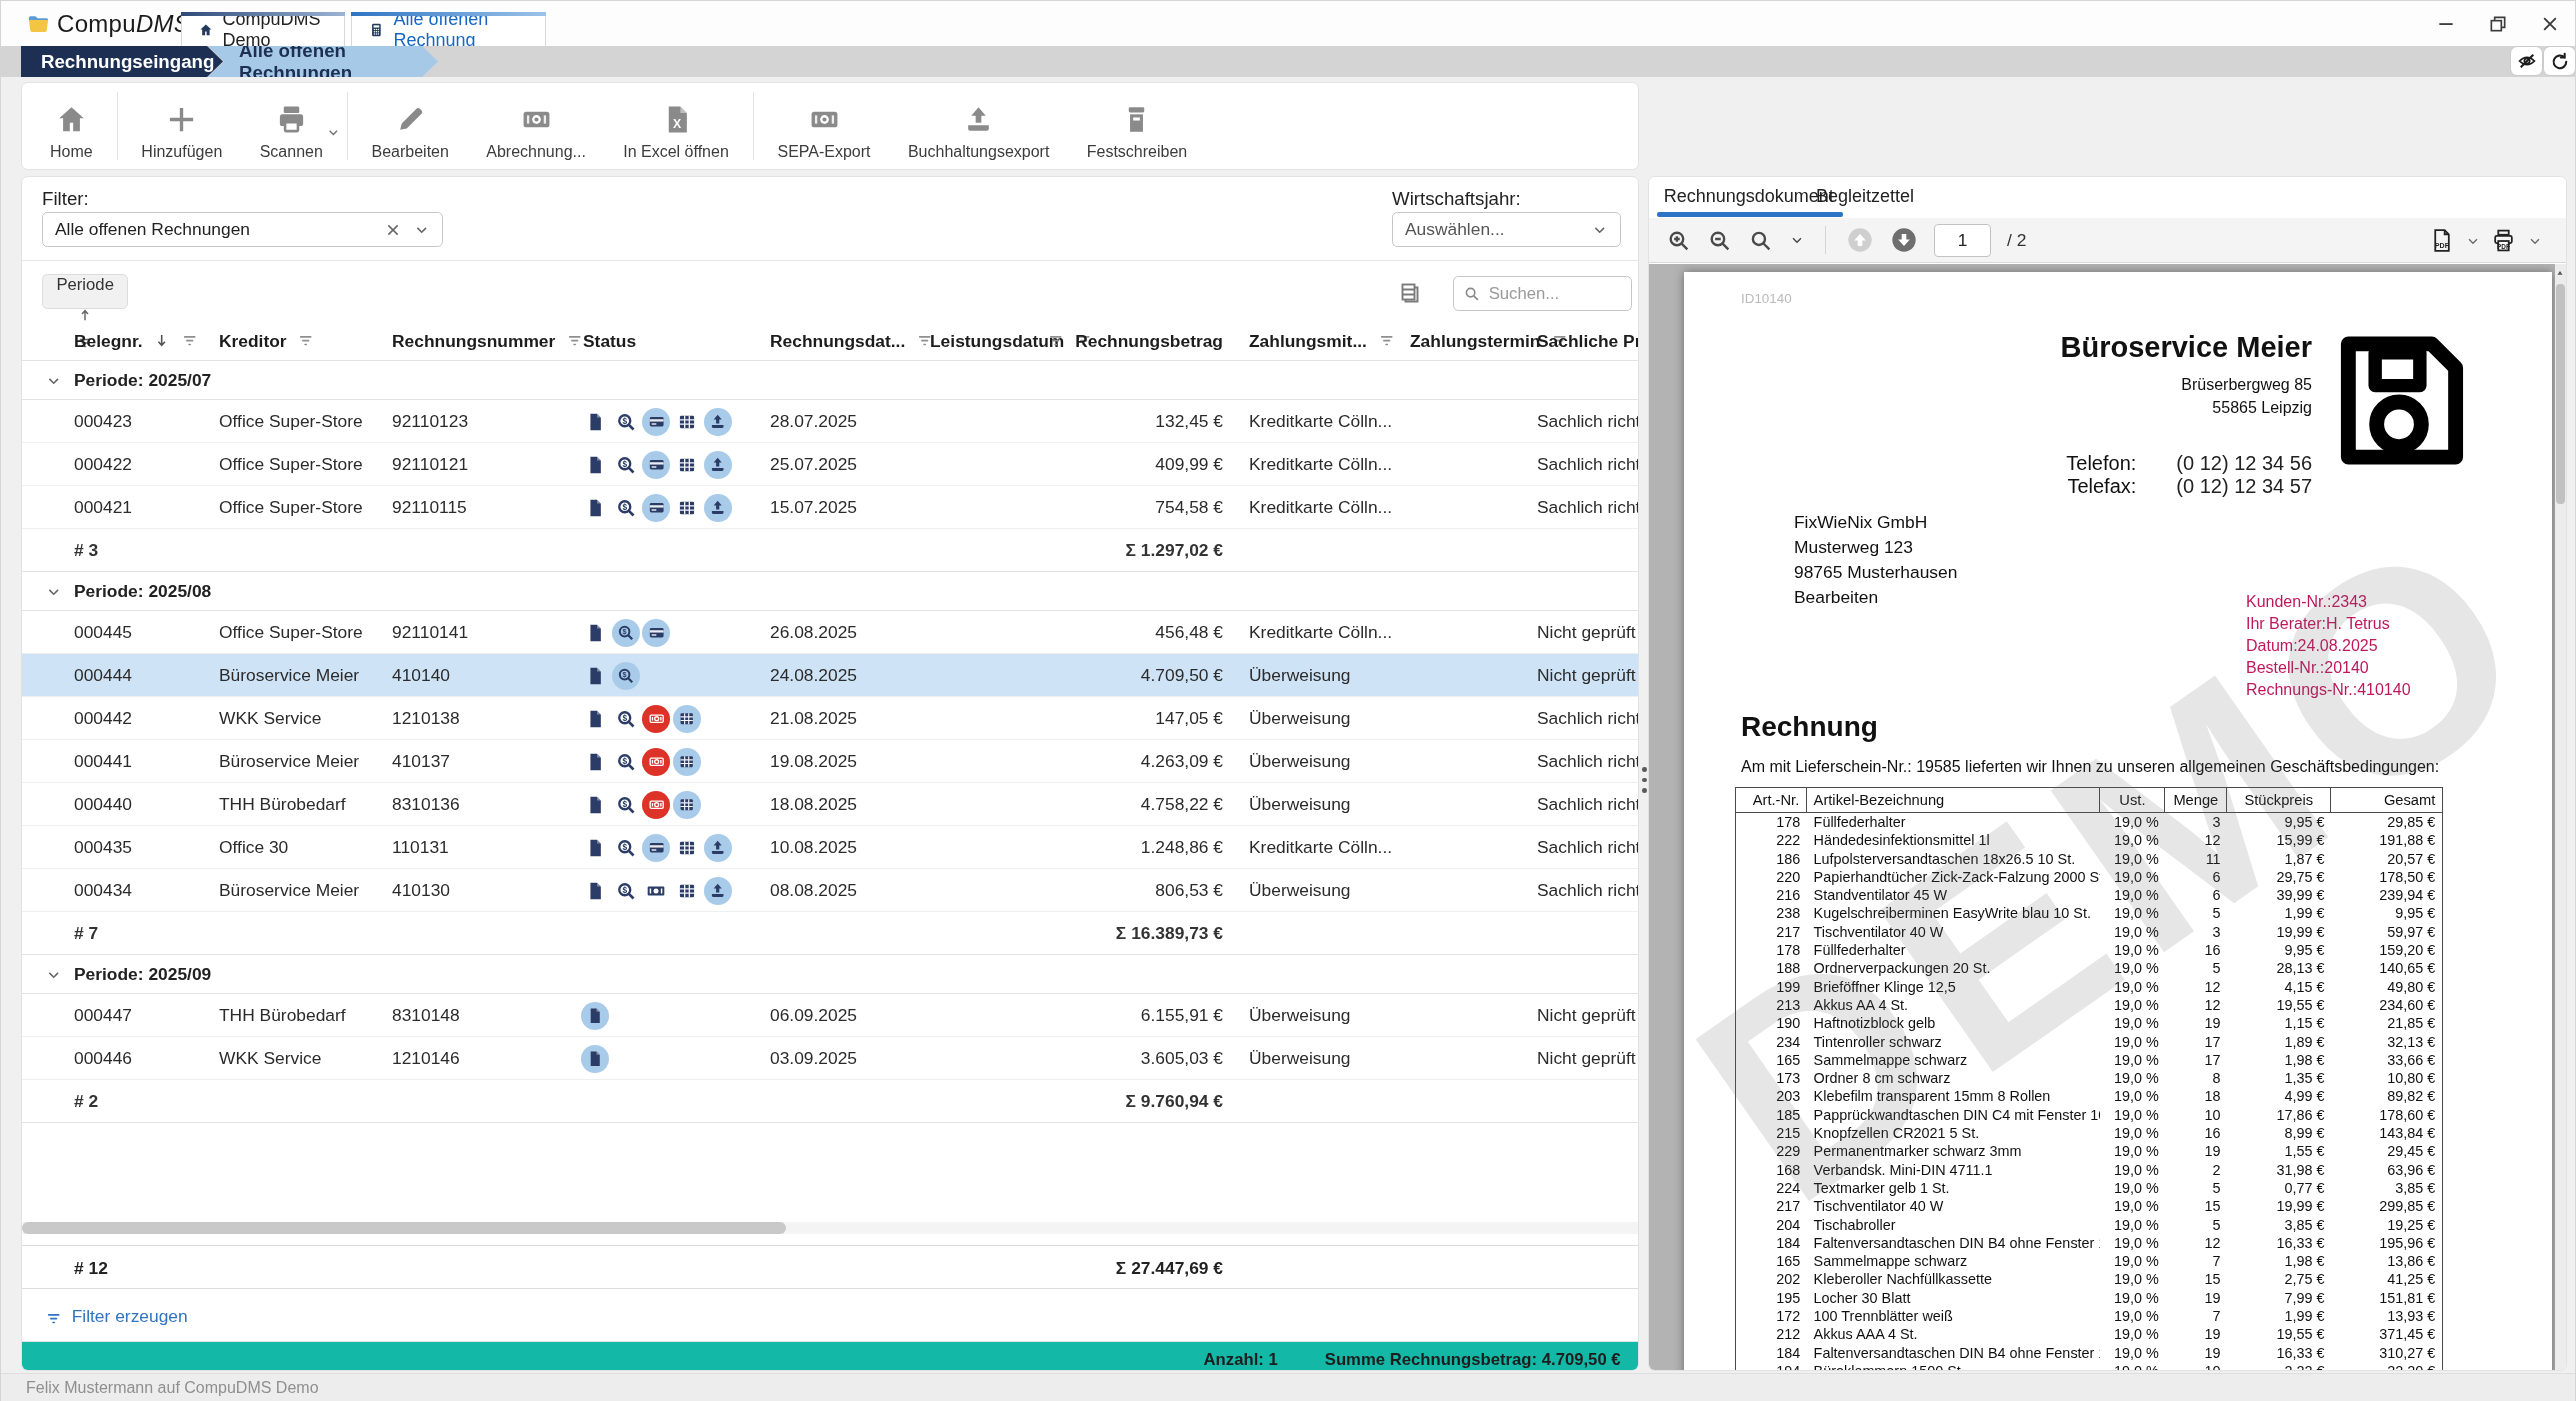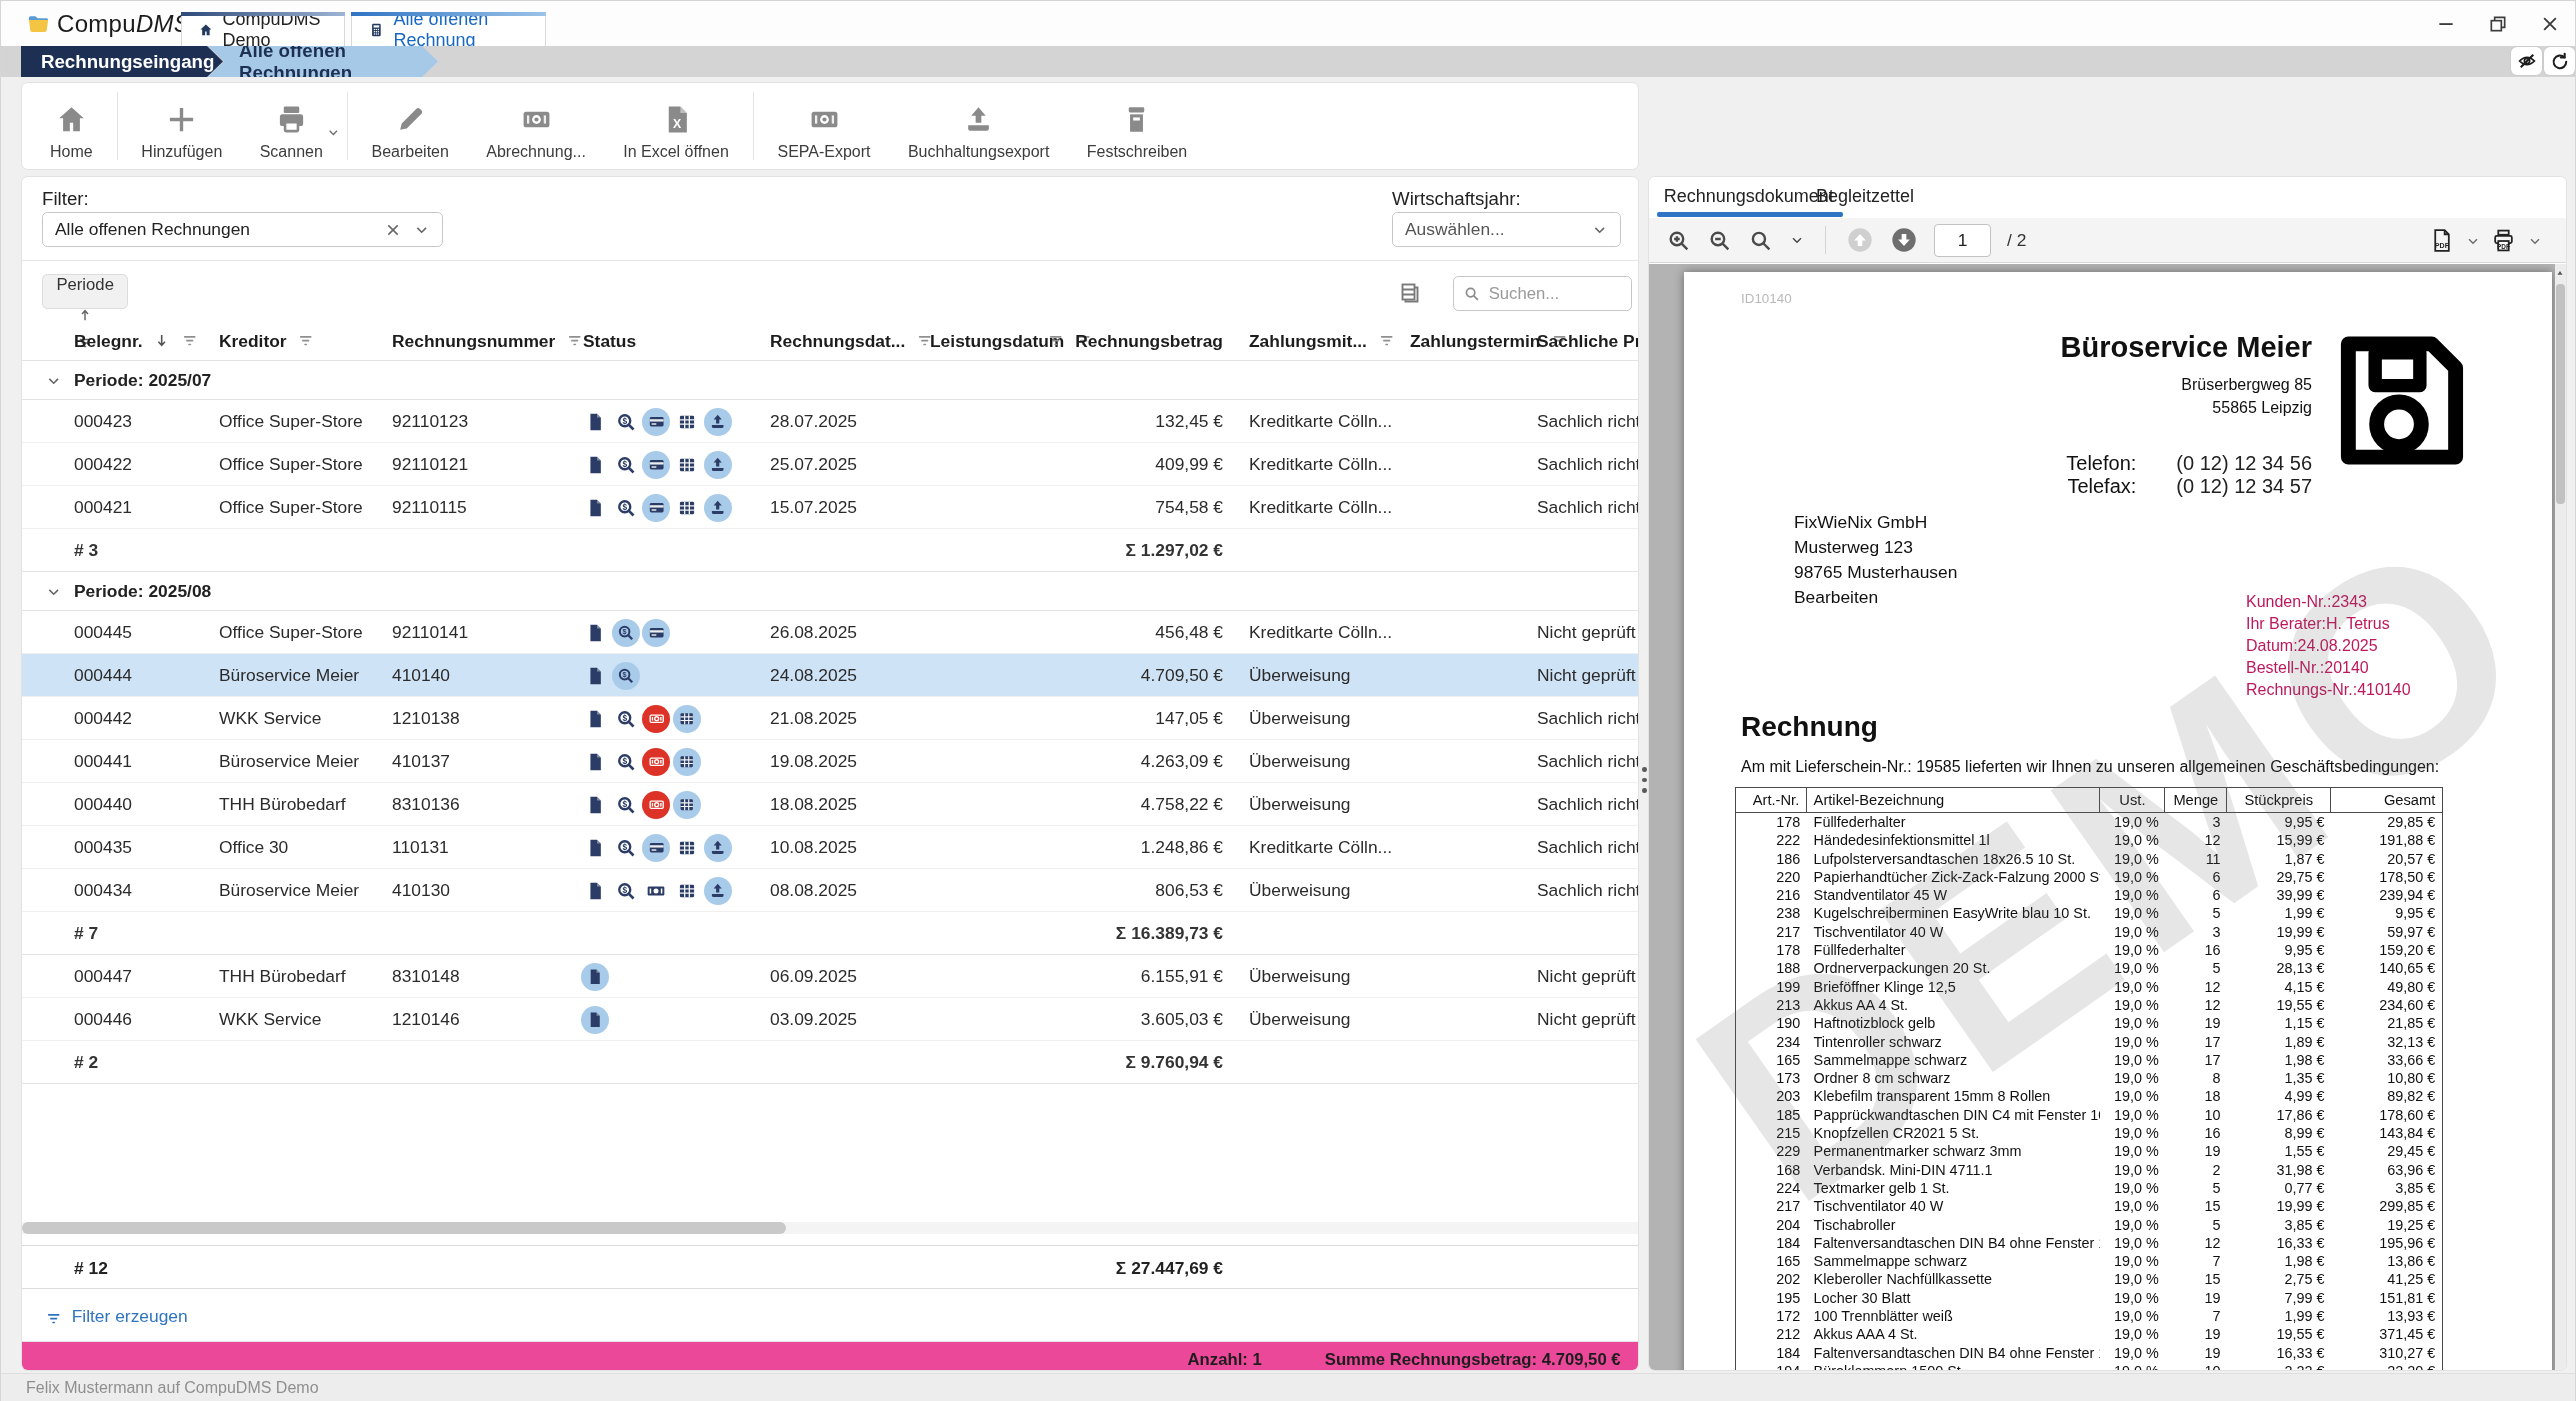--- a/index.html
+++ b/index.html
@@ -87,21 +87,21 @@
   .sic.red { background:#dc3227; border-radius:50%; }
   .gsum { position:relative; height:43px; border-bottom:0.7px solid #e3e3e3; font-size:17.4px; font-weight:bold; color:#333; }
   .gsum span { position:absolute; top:0; line-height:43px; }
 
   .hscroll { position:absolute; left:0; right:0; top:1045px; height:12px; background:#f4f4f4; }
   .hthumb { position:absolute; left:0; top:0; width:764px; height:12px; background:#c9c9c9; border-radius:6px; }
   .gtotal { position:absolute; left:0; right:0; top:1068px; height:44px; border-top:0.7px solid #dcdcdc; border-bottom:0.7px solid #dcdcdc; font-size:17.4px; font-weight:bold; }
   .gtotal span { position:absolute; top:0; line-height:44px; }
   .flink { position:absolute; left:23px; top:1129px; display:flex; align-items:flex-end; gap:9.3px; color:#2e74c0; font-size:17.4px; }
   .flink .icon { width:17.4px; height:17.4px; }
-  .selbar { position:absolute; left:0; right:0; top:1164px; height:36px; background:#ec4899; border-top:0.7px solid #e3e3e3; display:flex; align-items:center; justify-content:flex-end; gap:63px; padding-right:17.4px; font-size:16.7px; font-weight:bold; color:#1d1d1d; }
+  .selbar { position:absolute; left:0; right:0; top:1164px; height:36px; background:#14b8a6; border-top:0.7px solid #e3e3e3; display:flex; align-items:center; justify-content:flex-end; gap:47px; padding-right:17.4px; font-size:16.7px; font-weight:bold; color:#1d1d1d; }
 
   
   .splitter { position:absolute; left:1640px; top:766px; width:6.7px; display:flex; flex-direction:column; gap:6px; align-items:center; }
   .splitter i { width:4.7px; height:4.7px; border-radius:50%; background:#5a5a5a; }
 
   
   .rp { position:absolute; left:1647px; top:175px; width:919px; height:1195px; background:#fff; border:0.7px solid #e2e2e2; border-radius:6.7px; overflow:hidden; }
   .ptabs { position:absolute; left:0; right:0; top:0; height:41px; background:#fff; }
   .ptab { position:absolute; top:0; height:41px; line-height:39px; font-size:18px; color:#222; }
   .ptab1 { left:14.7px; } .ptab2 { left:167px; }
@@ -1015,20 +1015,28 @@
           </span>
           <span class="cell c-datum">08.08.2025</span>
           <span class="cell c-betrag">806,53 €</span>
           <span class="cell c-zahl">Überweisung</span>
           <span class="cell c-pruef">Sachlich richtig</span>
         </div>
         <div class="gsum">
           <span style="left:52px;"># 7</span>
           <span class="c-betrag" style="right:415px;">Σ 16.389,73 €</span>
         </div>
+        <div class="ggroup">
+          <span class="icon chev">
+            <svg viewBox="0 0 24 24" fill="none" stroke="currentColor" stroke-width="2.2">
+              <path d="M6 9.5l6 6 6-6"></path>
+            </svg>
+          </span>
+          <span class="glbl">Periode: 2025/09</span>
+        </div>
         <div class="grow">
           <span class="cell c-beleg">000447</span>
           <span class="cell c-kred">THH Bürobedarf</span>
           <span class="cell c-renr">8310148</span>
           <span class="c-status">
             <span class="sic circ">
               <span class="icon">
                 <svg viewBox="0 0 24 24" fill="currentColor">
                   <path d="M6.5 2h8L19 6.5V22H6.5Z"></path>
                   <path d="M14.5 2v4.5H19" fill="#fff" opacity=".4"></path>

